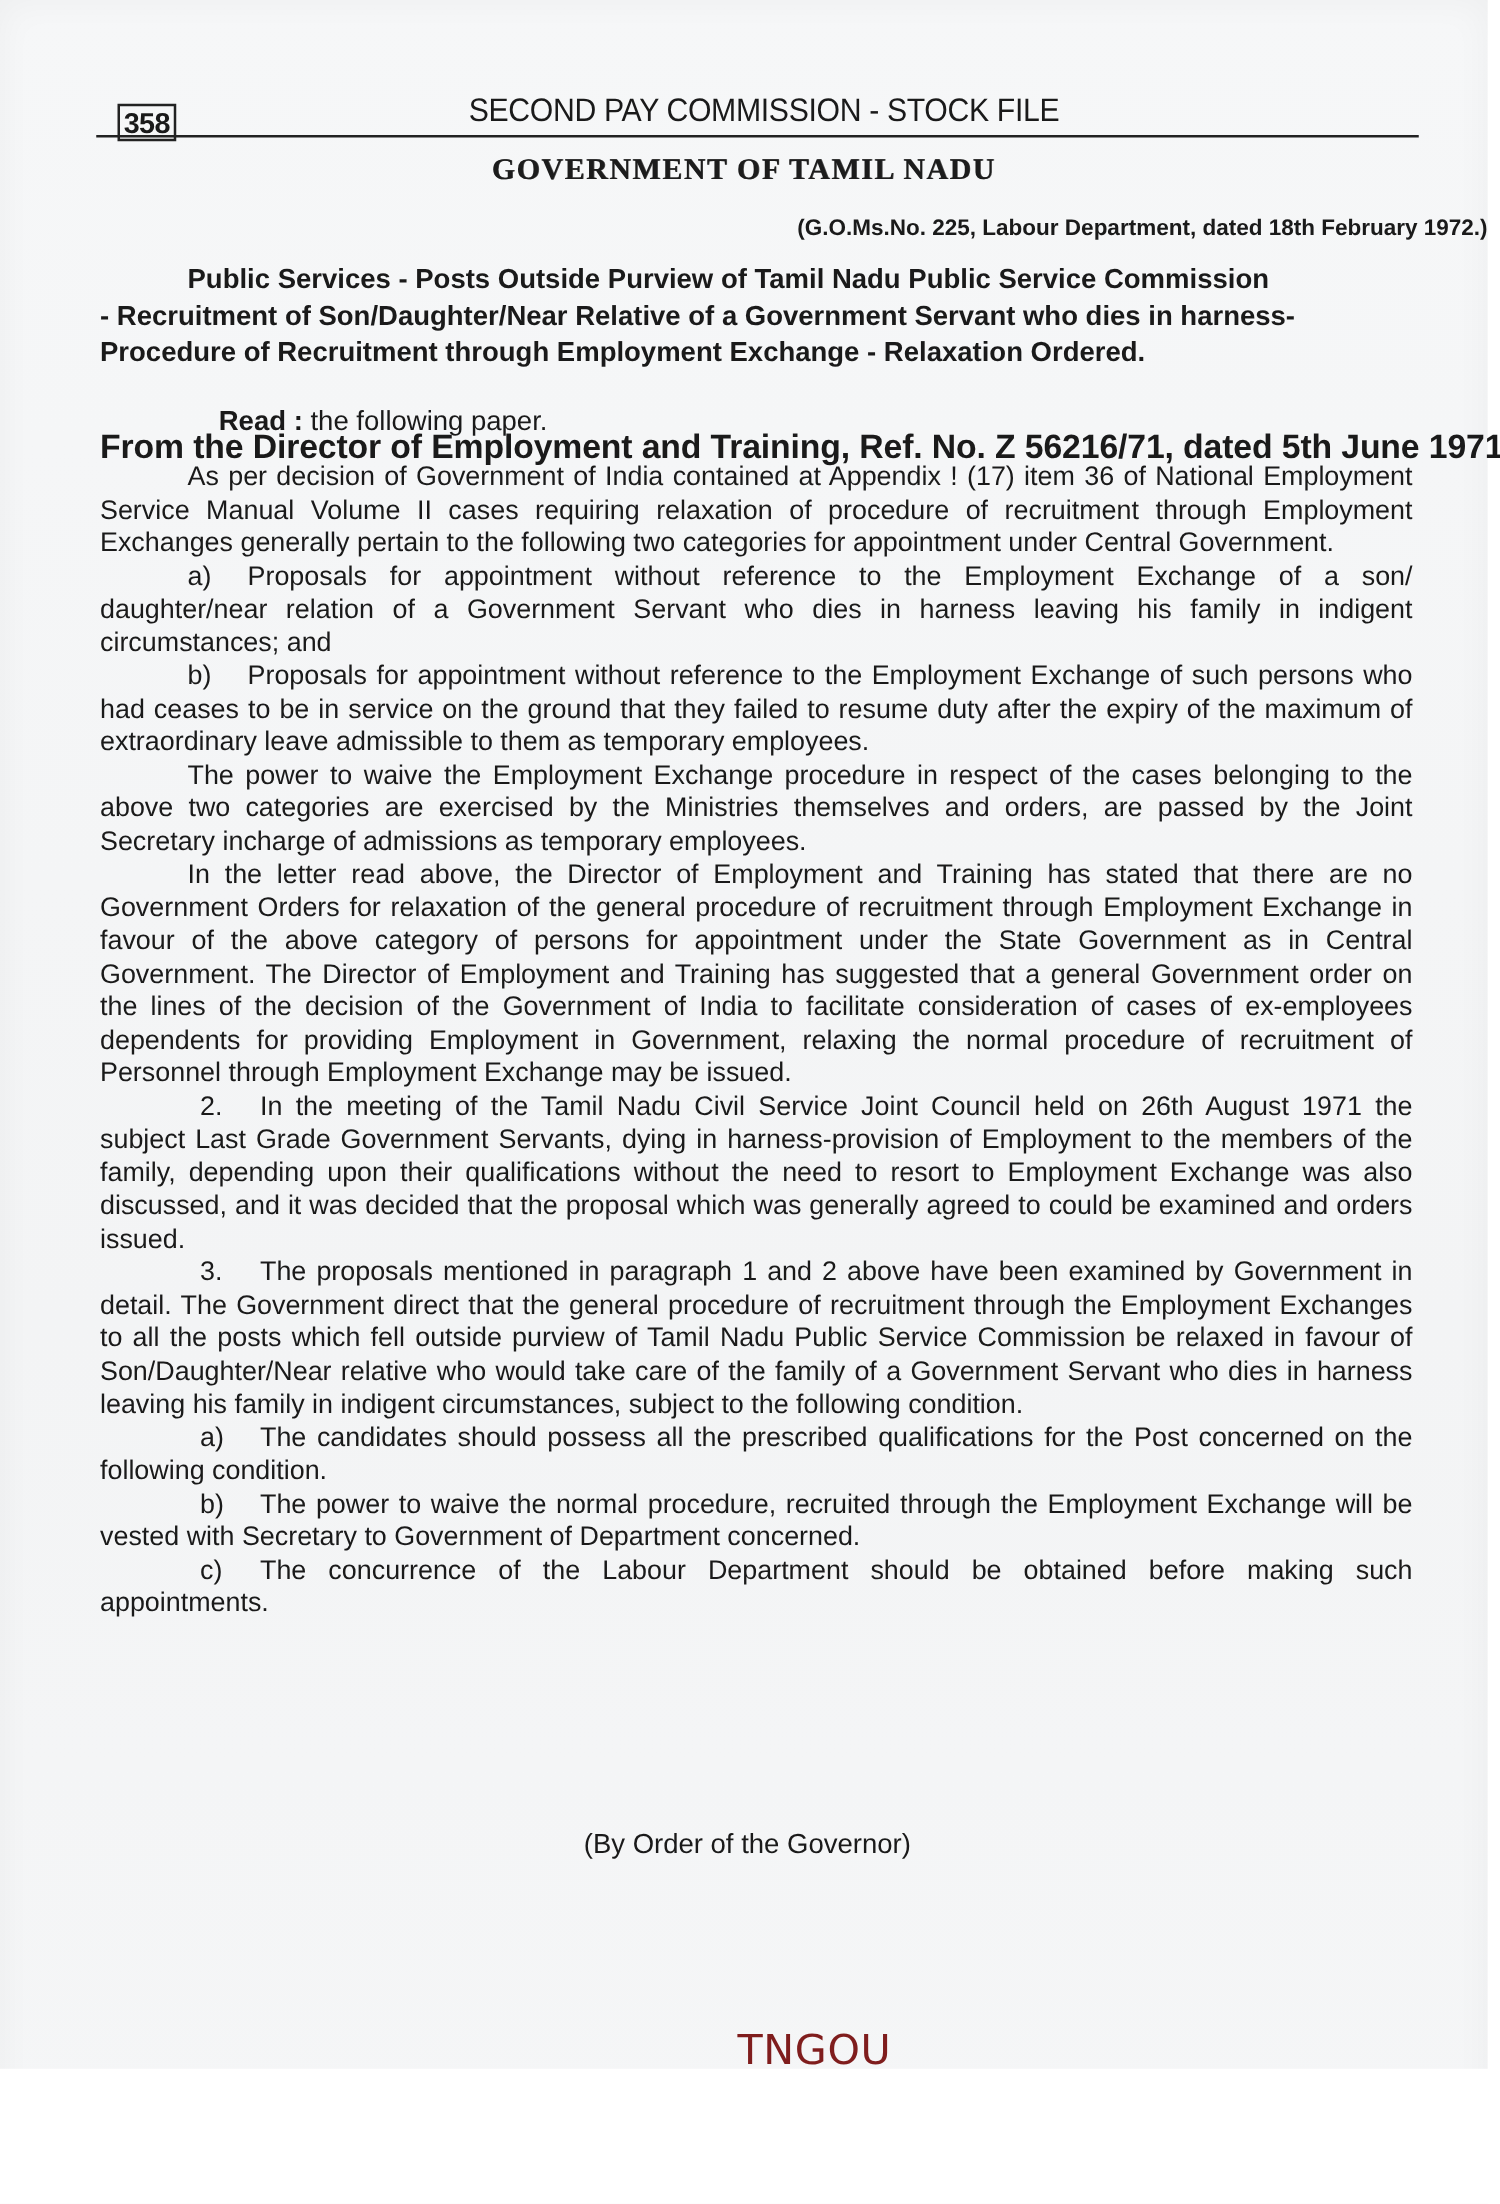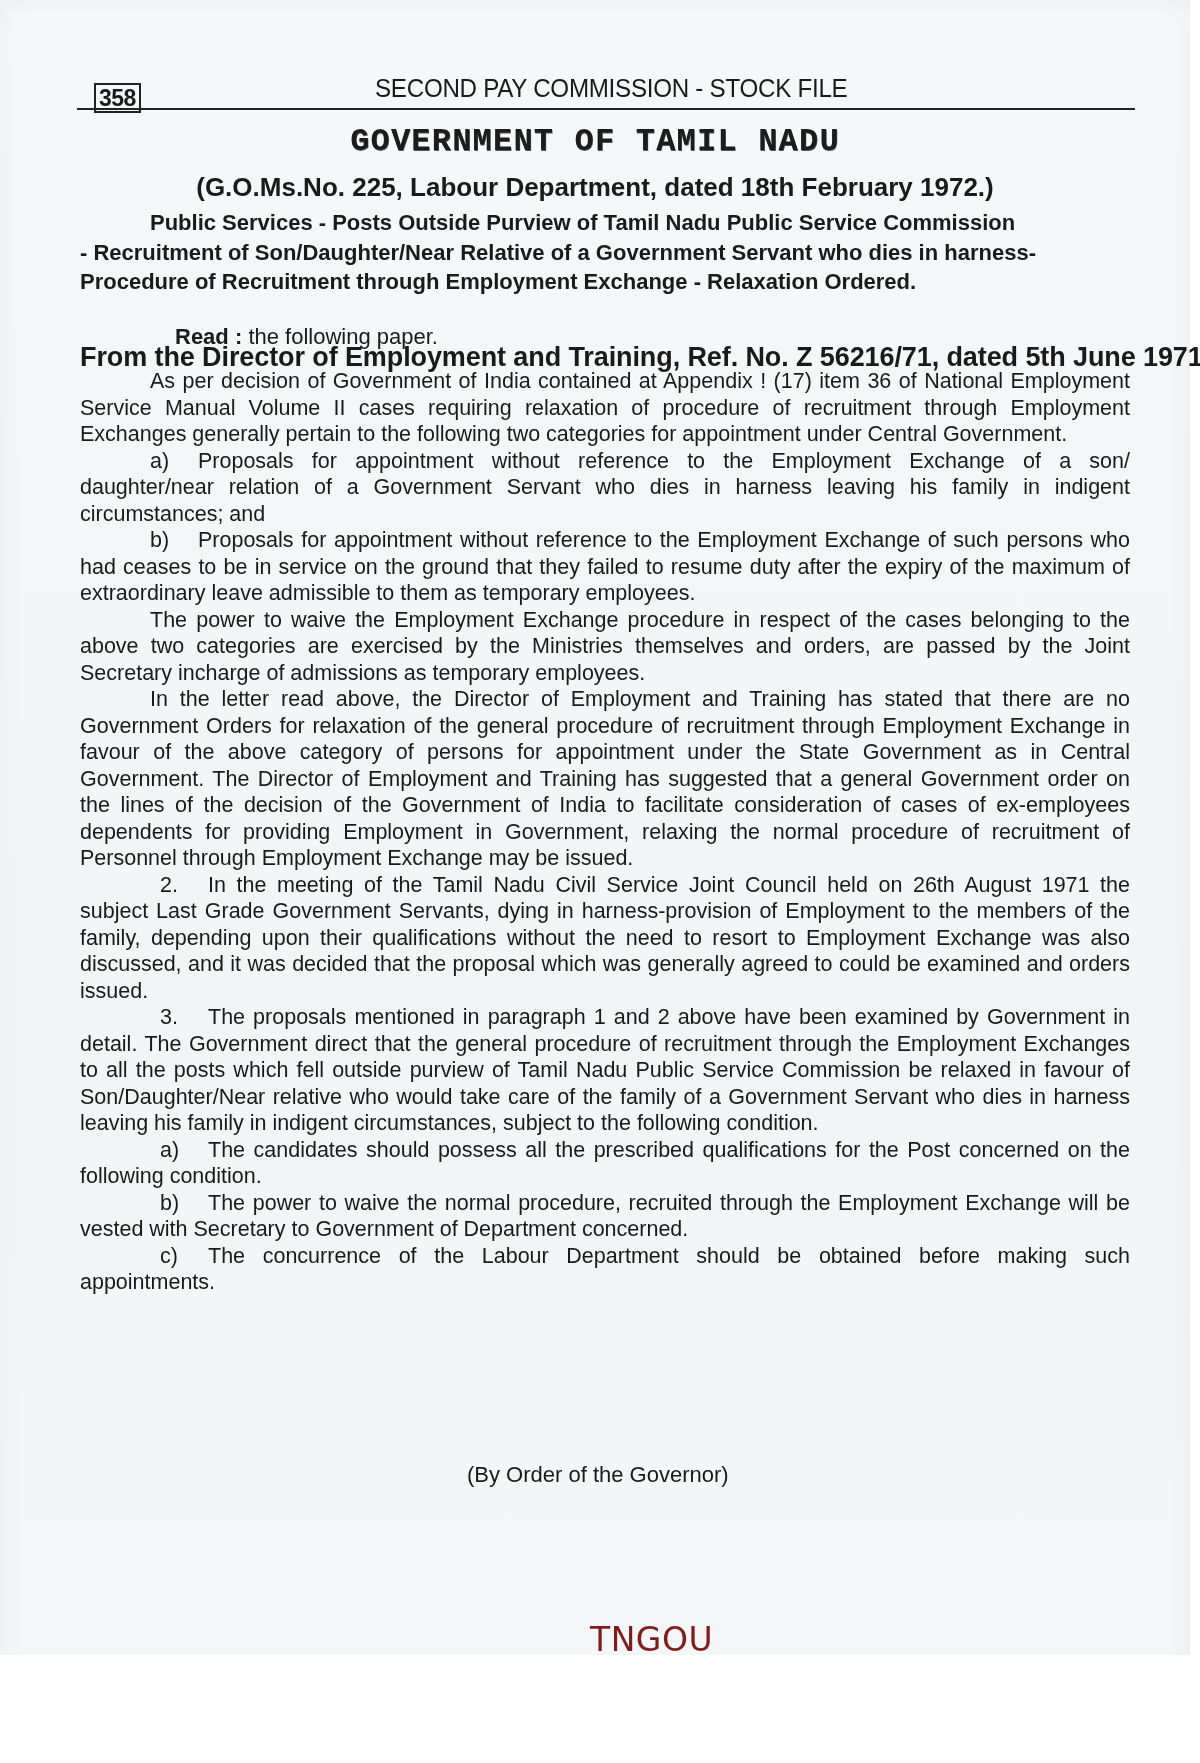--- a/index.html
+++ b/index.html
@@ -35,27 +35,27 @@
       font-size: 26px; line-height: 36px; letter-spacing: -0.3px;
       transform: scaleX(0.93); transform-origin: left center;
       white-space: nowrap;
     }
     .header-rule {
       position: absolute; left: 77px; top: 108px; width: 1058px; height: 0;
       border-top: 2px solid #222;
     }
     .gov-title {
       position: absolute; left: 0; top: 123px; width: 1190px; text-align: center;
-      font-family: Liberation Mono, monospace; font-weight: bold;
-      font-size: 32px; letter-spacing: 1.2px; color: #1c1c1c;
+      font-family: Liberation Serif, serif; font-weight: bold;
+      font-size: 24px; letter-spacing: 1.2px; color: #1c1c1c;
       text-shadow: 0.5px 0.5px 0 #555;
     }
     .go-ref {
-      position: absolute; left: 0; top: 172px; width: 1190px; text-align: center;
-      font-size: 26px; font-weight: bold; white-space: nowrap;
+      position: absolute; left: 0; top: 172px; width: 1190px; text-align: right;
+      font-size: 18px; font-weight: bold; white-space: nowrap;
     }
     .subject {
       position: absolute; left: 80px; top: 208px; width: 1050px;
       font-size: 22px; font-weight: bold; line-height: 29.5px;
     }
     .subject .ln { display: block; white-space: nowrap; }
     .subject .ln1 { padding-left: 70px; }
     .body {
       position: absolute; left: 80px; width: 1050px;
       font-size: 21.5px; line-height: 26.5px;

